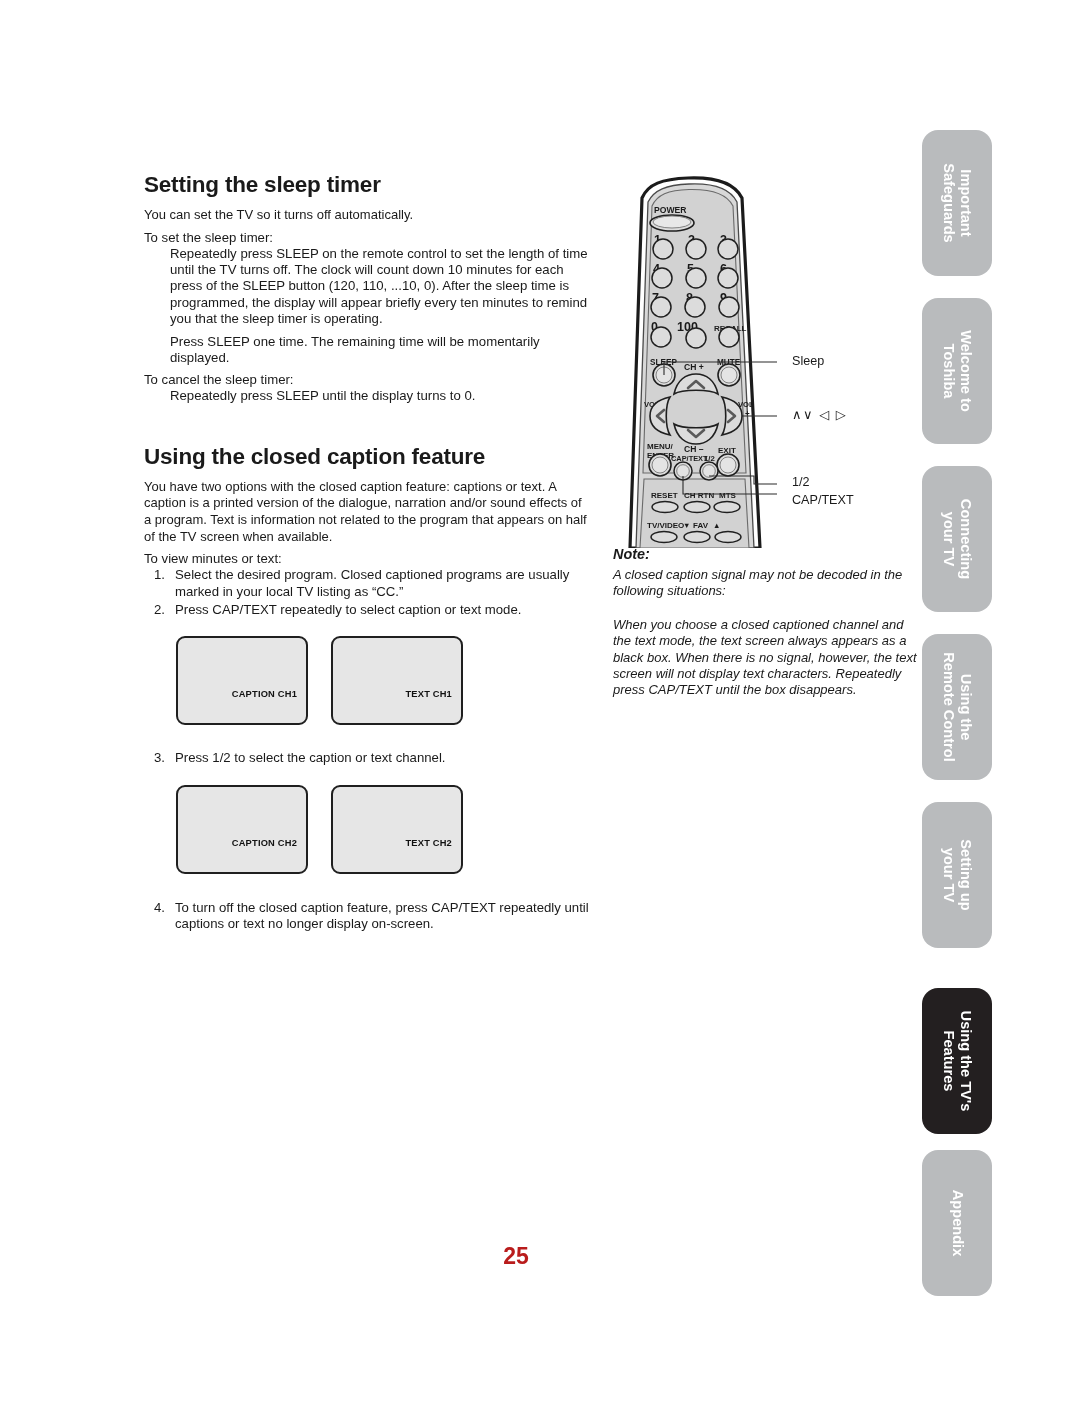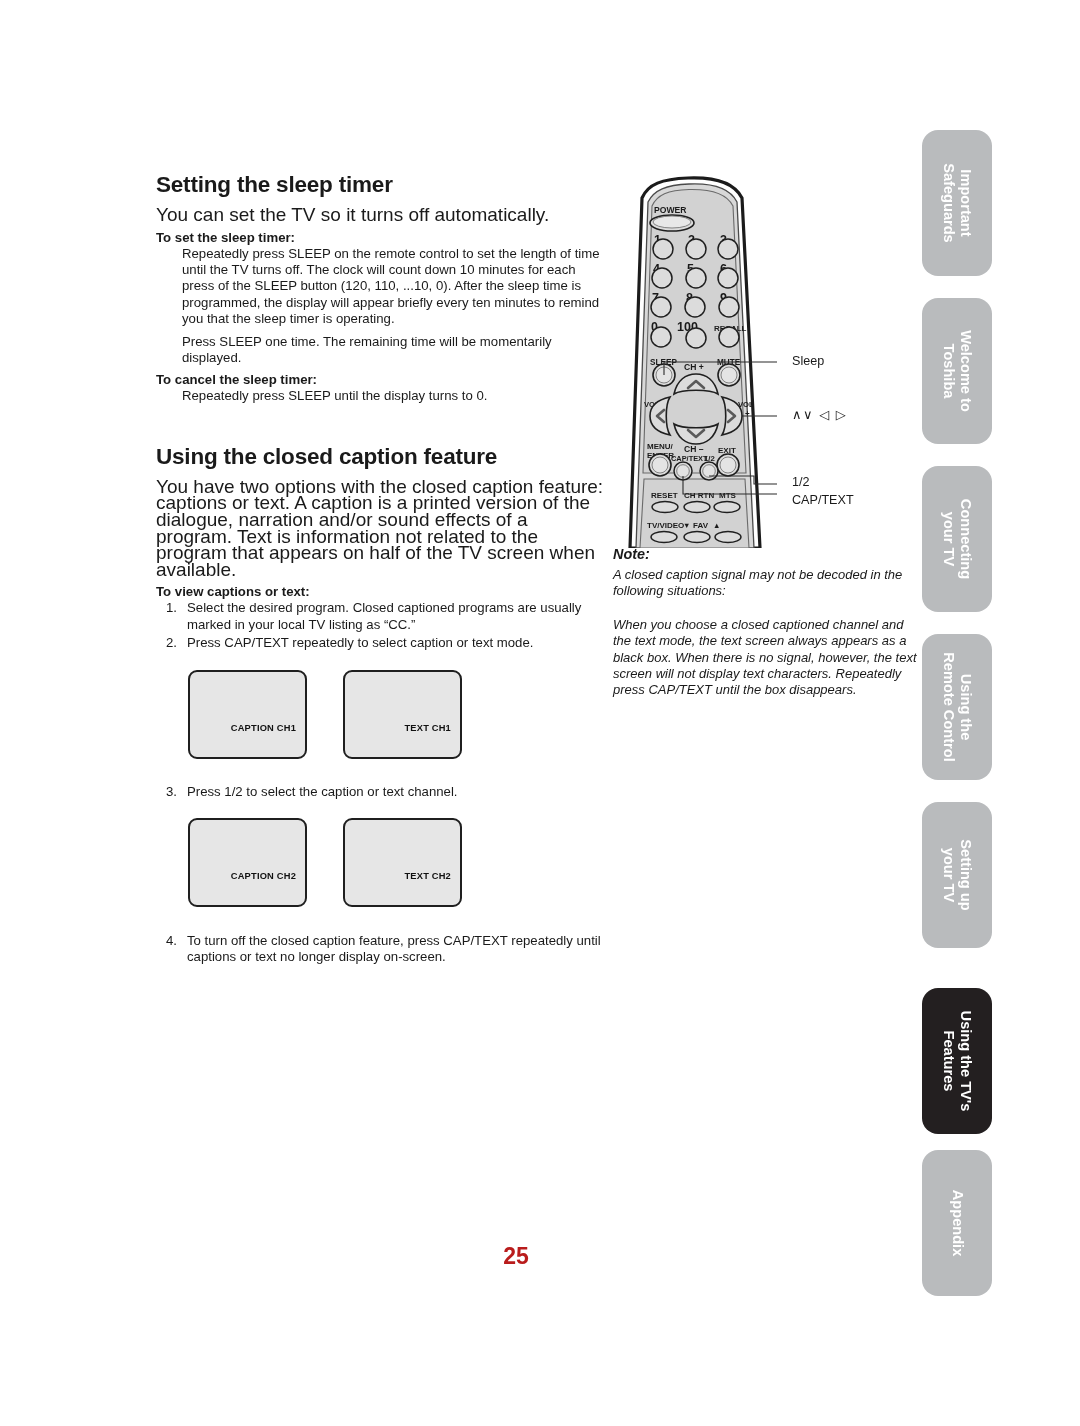--- a/index.html
+++ b/index.html
@@ -16,39 +16,39 @@
     overflow: hidden;
   }
   .page {
     position: absolute;
     inset: 0;
   }
 
   
   .left-col {
     position: absolute;
-    left: 156px;
+    left: 144px;
     top: 172px;
     width: 448px;
   }
   h1.section-title {
     font-size: 22.5px;
     font-weight: bold;
     letter-spacing: -0.2px;
     margin: 0 0 9px 0;
     color: #1a1a1a;
   }
   .lead-para {
-    font-size: 19px;
+    font-size: 13px;
     line-height: 16.6px;
     margin: 0 0 6px 0;
   }
   .sub-head {
     font-size: 13.2px;
-    font-weight: bold;
+    font-weight: normal;
     margin: 0 0 1px 0;
   }
   .indent-para {
     font-size: 13.2px;
     line-height: 16.4px;
     margin: 0 4px 6px 0;
     padding-left: 26px;
   }
   .indent-para.tight { margin-bottom: 9px; }
 
@@ -86,21 +86,21 @@
   }
 
   
   .screens-row {
     position: relative;
     height: 92px;
     margin: 0;
   }
   .tv-screen {
     position: absolute;
-    width: 119px;
+    width: 132px;
     height: 89px;
     background: #e6e6e6;
     border: 2px solid #1f1f1f;
     border-radius: 9px;
     box-sizing: border-box;
   }
   .tv-screen .screen-label {
     position: absolute;
     right: 9px;
     bottom: 24px;
@@ -236,21 +236,21 @@
 
     <p class="sub-head">To cancel the sleep timer:</p>
     <p class="indent-para tight">Repeatedly press SLEEP until the display turns to 0.</p>
 
     <div class="gap-1"></div>
 
     <h1 class="section-title">Using the closed caption feature</h1>
 
     <p class="lead-para">You have two options with the closed caption feature: captions or text. A caption is a printed version of the dialogue, narration and/or sound effects of a program. Text is information not related to the program that appears on half of the TV screen when available.</p>
 
-    <p class="sub-head">To view captions or text:</p>
+    <p class="sub-head">To view minutes or text:</p>
 
     <ol class="steps">
       <li>
         <span class="num">1.</span>
         <span>Select the desired program. Closed captioned programs are usually marked in your local TV listing as “CC.”</span>
       </li>
       <li>
         <span class="num">2.</span>
         <span>Press CAP/TEXT repeatedly to select caption or text mode.</span>
       </li>

